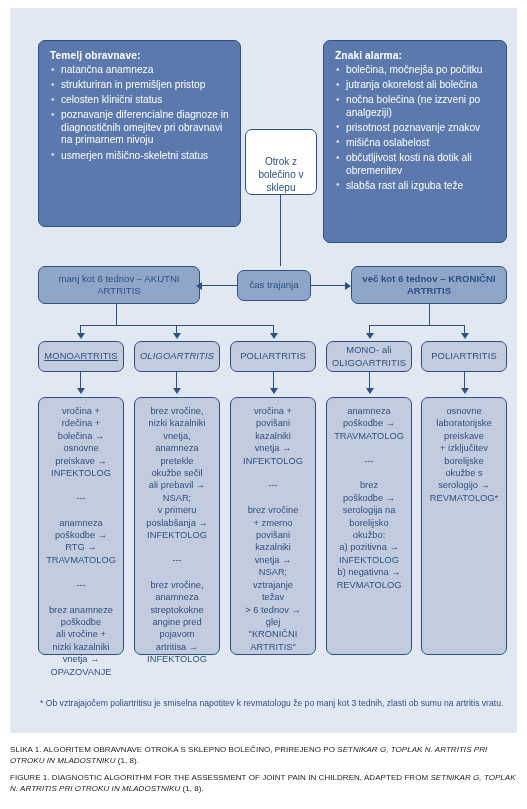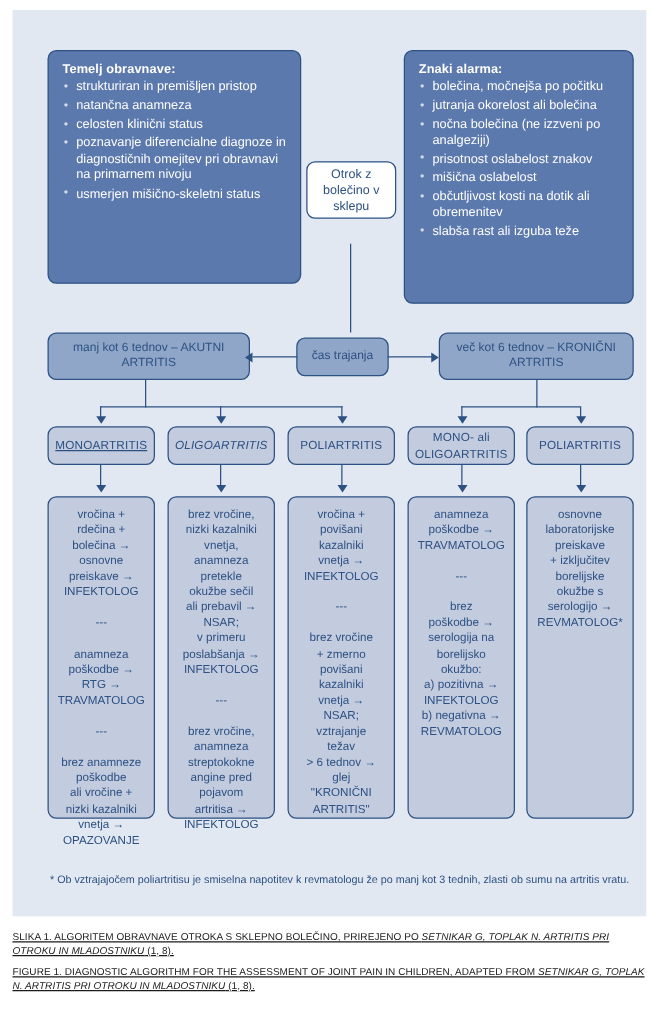--- a/index.html
+++ b/index.html
@@ -79,24 +79,24 @@
     align-items: center;
     justify-content: center;
     text-align: center;
     font-size: 10px;
     line-height: 13px;
   }
   .midblue {
     background: #8fa6c8;
   }
 
-  #node-otrok    { left: 235px; top: 121px; width: 72px;  height: 46px; }
+  #node-otrok    { left: 235px; top: 121px; width: 72px;  height: 66px; align-items: flex-end; }
   #node-cas      { left: 227px; top: 262px; width: 74px;  height: 31px; }
   #node-akutni   { left: 28px;  top: 258px; width: 162px; height: 38px; }
-  #node-kronicni { left: 341px; top: 258px; width: 156px; height: 38px; }
+  #node-kronicni { left: 341px; top: 258px; width: 156px; height: 38px; font-weight: bold; }
 
   .typebox { height: 31px; top: 333px; font-size: 9.4px; letter-spacing: .15px; }
   #type-1 { left: 28px;  width: 86px; text-decoration: underline; }
   #type-2 { left: 124px; width: 86px; font-style: italic; }
   #type-3 { left: 220px; width: 86px; }
   #type-4 { left: 316px; width: 86px; }
   #type-5 { left: 411px; width: 86px; }
 
   .detailbox {
     top: 389px; height: 258px;
@@ -151,48 +151,47 @@
   #captions {
     position: absolute;
     left: 10px; top: 745px; width: 510px;
     color: #1b1b1b;
   }
   #captions p {
     font-size: 8px;
     line-height: 10.5px;
     margin-bottom: 7px;
     letter-spacing: .05px;
-    text-decoration: underline;
   }
   #captions i { font-style: italic; }
 </style>
 </head>
 <body>
 
 <div id="page">
   <div class="canvas">
 
     <div class="darkbox" id="box-temelj">
       <div class="hd">Temelj obravnave:</div>
       <ul>
+        <li>natančna anamneza</li>
         <li>strukturiran in premišljen pristop</li>
-        <li>natančna anamneza</li>
         <li>celosten klinični status</li>
         <li>poznavanje diferencialne diagnoze in diagnostičnih omejitev pri obravnavi na primarnem nivoju</li>
         <li>usmerjen  mišično-skeletni status</li>
       </ul>
     </div>
 
     <div class="darkbox" id="box-alarm">
       <div class="hd">Znaki alarma:</div>
       <ul>
         <li>bolečina, močnejša po počitku</li>
         <li>jutranja okorelost ali bolečina</li>
         <li>nočna bolečina (ne izzveni po analgeziji)</li>
-        <li>prisotnost oslabelost znakov</li>
+        <li>prisotnost poznavanje znakov</li>
         <li>mišična oslabelost</li>
         <li>občutljivost kosti na dotik ali obremenitev</li>
         <li>slabša rast ali izguba teže</li>
       </ul>
     </div>
 
     <div class="whitebox" id="node-otrok">
       <span>Otrok z bolečino v sklepu</span>
     </div>
 

